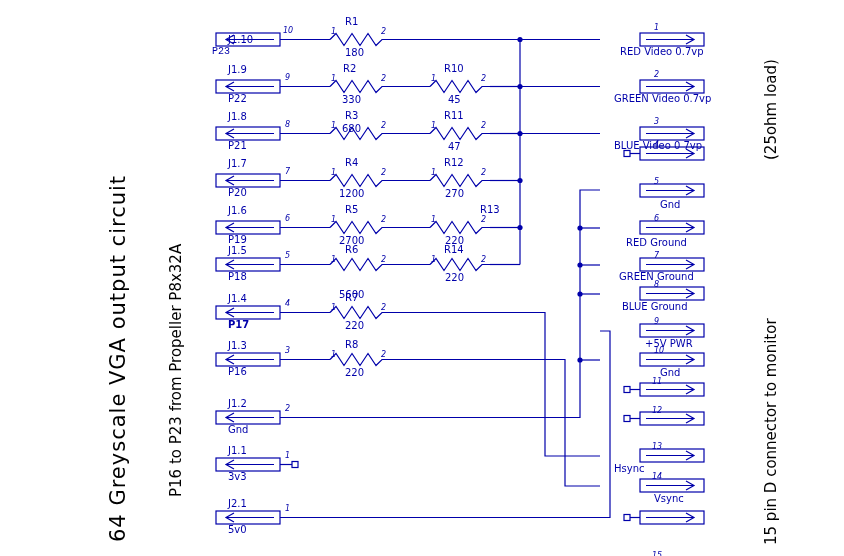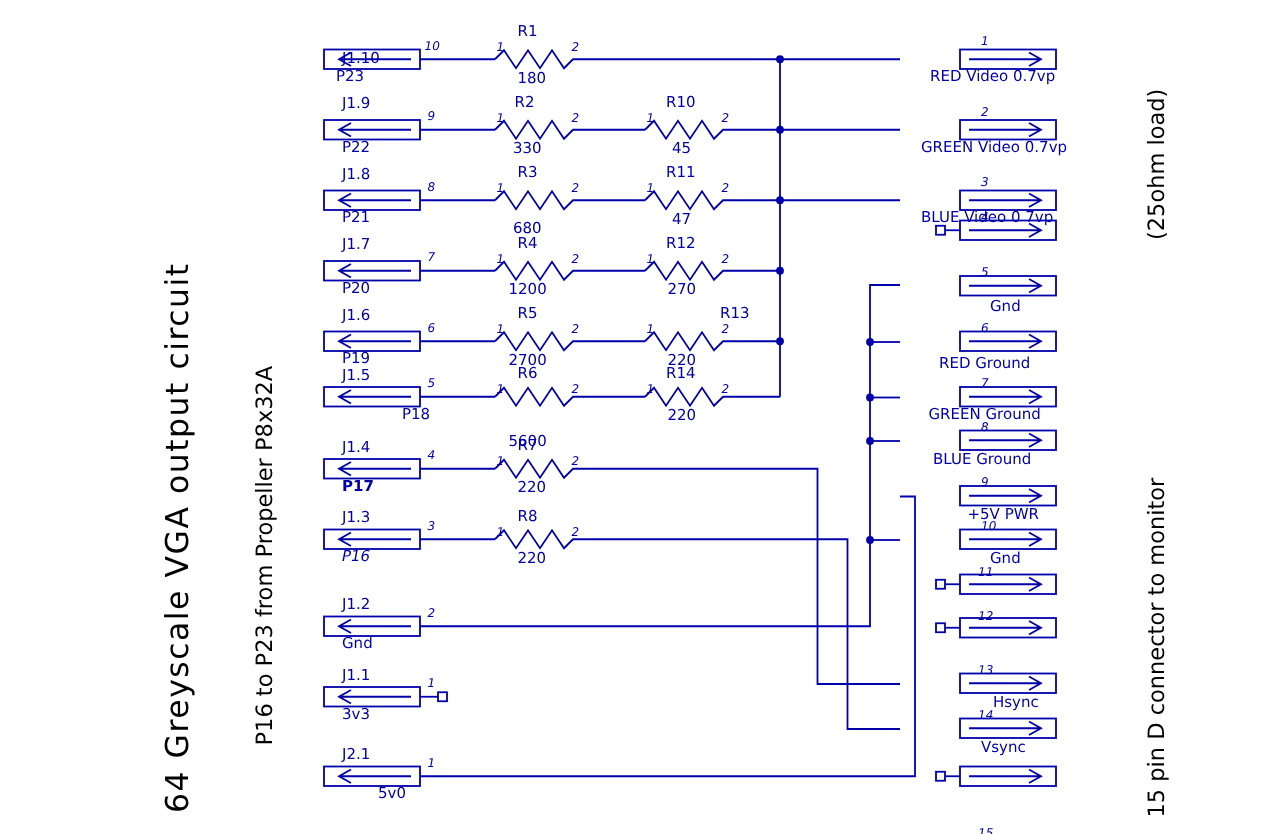--- a/index.html
+++ b/index.html
@@ -283,78 +283,78 @@
           <rect x="624" y="415.5" width="6" height="6"></rect>
         <path d="M640 517.5 H630"></path>
           <rect x="624" y="514.5" width="6" height="6"></rect>
       </g>
     </g>
   </svg>
 
   <div>
     <div class="lbl" style="left:228px; top:35px;">J1.10</div>
     <div class="lbl sm" style="left:283px; top:27px;">10</div>
-    <div class="lbl" style="left:224px; top:47px;">P23</div>
+    <div class="lbl" style="left:212px; top:47px;font-family:Liberation Mono, monospace;">P23</div>
 
     <div class="lbl" style="left:228px; top:65px;">J1.9</div>
     <div class="lbl sm" style="left:285px; top:74px;">9</div>
     <div class="lbl" style="left:228px; top:94px;">P22</div>
 
     <div class="lbl" style="left:228px; top:112px;">J1.8</div>
     <div class="lbl sm" style="left:285px; top:121px;">8</div>
     <div class="lbl" style="left:228px; top:141px;">P21</div>
 
     <div class="lbl" style="left:228px; top:159px;">J1.7</div>
     <div class="lbl sm" style="left:285px; top:168px;">7</div>
     <div class="lbl" style="left:228px; top:188px;">P20</div>
 
     <div class="lbl" style="left:228px; top:206px;">J1.6</div>
     <div class="lbl sm" style="left:285px; top:215px;">6</div>
     <div class="lbl" style="left:228px; top:235px;text-align:right;">P19</div>
 
     <div class="lbl" style="left:228px; top:246px;">J1.5</div>
     <div class="lbl sm" style="left:285px; top:252px;">5</div>
-    <div class="lbl" style="left:228px; top:272px;margin-left:40px;">P18</div>
+    <div class="lbl" style="left:228px; top:272px;">P18</div>
 
     <div class="lbl" style="left:228px; top:294px;">J1.4</div>
     <div class="lbl sm" style="left:285px; top:300px;">4</div>
     <div class="lbl" style="left:228px; top:320px;font-weight:bold;">P17</div>
 
     <div class="lbl" style="left:228px; top:341px;">J1.3</div>
     <div class="lbl sm" style="left:285px; top:347px;">3</div>
-    <div class="lbl" style="left:228px; top:367px;font-style:italic;">P16</div>
+    <div class="lbl" style="left:228px; top:367px;">P16</div>
 
     <div class="lbl" style="left:228px; top:399px;">J1.2</div>
     <div class="lbl sm" style="left:285px; top:405px;">2</div>
     <div class="lbl" style="left:228px; top:425px;">Gnd</div>
 
     <div class="lbl" style="left:228px; top:446px;">J1.1</div>
     <div class="lbl sm" style="left:285px; top:452px;">1</div>
     <div class="lbl" style="left:228px; top:472px;">3v3</div>
 
     <div class="lbl" style="left:228px; top:499px;">J2.1</div>
     <div class="lbl sm" style="left:285px; top:505px;">1</div>
-    <div class="lbl" style="left:228px; top:525px;margin-left:24px;">5v0</div>
+    <div class="lbl" style="left:228px; top:525px;">5v0</div>
   </div>
 
   <div>
     <div class="lbl" style="left:345px; top:17px;">R1</div>
     <div class="lbl sm" style="left:331px; top:28px;">1</div>
     <div class="lbl sm" style="left:381px; top:28px;">2</div>
     <div class="lbl" style="left:345px; top:48px;">180</div>
 
     <div class="lbl" style="left:343px; top:64px;">R2</div>
     <div class="lbl sm" style="left:331px; top:75px;">1</div>
     <div class="lbl sm" style="left:381px; top:75px;">2</div>
     <div class="lbl" style="left:342px; top:95px;">330</div>
 
     <div class="lbl" style="left:345px; top:111px;">R3</div>
     <div class="lbl sm" style="left:331px; top:122px;">1</div>
     <div class="lbl sm" style="left:381px; top:122px;">2</div>
-    <div class="lbl" style="left:342px; top:148px;text-align:right;">680</div>
+    <div class="lbl" style="left:342px; top:124px;text-align:right;">680</div>
 
     <div class="lbl" style="left:345px; top:158px;">R4</div>
     <div class="lbl sm" style="left:331px; top:169px;">1</div>
     <div class="lbl sm" style="left:381px; top:169px;">2</div>
     <div class="lbl" style="left:339px; top:189px;">1200</div>
 
     <div class="lbl" style="left:345px; top:205px;">R5</div>
     <div class="lbl sm" style="left:331px; top:216px;">1</div>
     <div class="lbl sm" style="left:381px; top:216px;">2</div>
     <div class="lbl" style="left:339px; top:236px;">2700</div>
@@ -429,21 +429,21 @@
     <div class="lbl sm" style="left:654px; top:318px;">9</div>
     <div class="lbl" style="left:645px; top:339px;">+5V PWR</div>
 
     <div class="lbl sm" style="left:654px; top:347px;">10</div>
     <div class="lbl" style="left:660px; top:368px;">Gnd</div>
 
     <div class="lbl sm" style="left:652px; top:378px;">11</div>
     <div class="lbl sm" style="left:652px; top:407px;">12</div>
 
     <div class="lbl sm" style="left:652px; top:443px;">13</div>
-    <div class="lbl" style="left:662px; top:464px;">Hsync</div>
+    <div class="lbl" style="left:614px; top:464px;">Hsync</div>
 
     <div class="lbl sm" style="left:652px; top:473px;">14</div>
     <div class="lbl" style="left:654px; top:494px;">Vsync</div>
 
     <div class="lbl sm" style="left:652px; top:505px;margin-top:47px;">15</div>
   </div>
 
 </div>
 
 </body></html>

